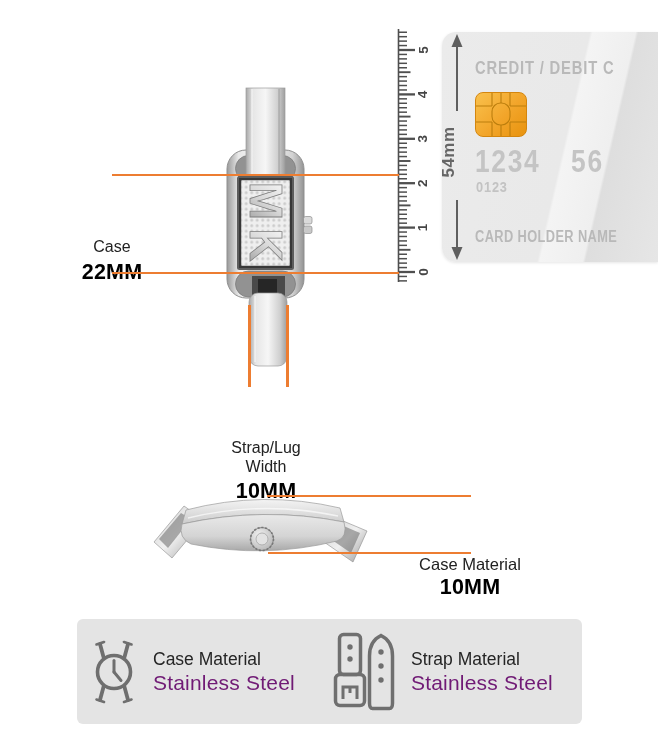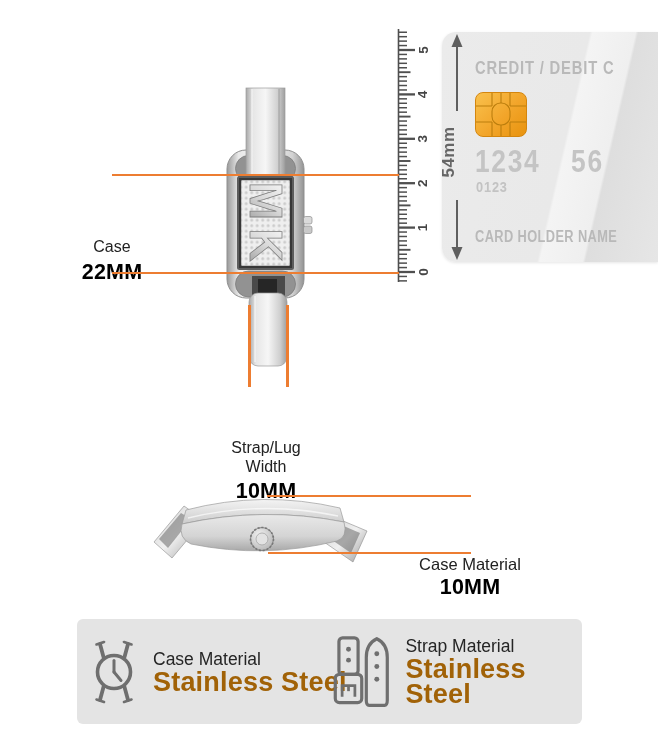--- a/index.html
+++ b/index.html
@@ -61,21 +61,21 @@
 
   
   .panel{
     position:absolute;left:77px;top:619px;width:505px;height:105px;
     background:#e4e4e4;border-radius:6px;z-index:10;
   }
   .mat-item{position:absolute;top:50%;transform:translateY(-50%);display:flex;align-items:center;gap:14px;}
   .mat-item.case{left:12px;}
   .mat-item.strap{left:256px;}
   .mat-label{font-size:17.5px;line-height:21px;color:#252525;}
-  .mat-value{font-size:27px;line-height:25px;font-weight:bold;color:#a16207;letter-spacing:.2px;}
+  .mat-value{font-size:21px;line-height:25px;font-weight:normal;color:#701a75;letter-spacing:.2px;}
 
   svg{display:block;}
   .abs{position:absolute;}
 </style>
 </head>
 <body>
 
 <div class="stage">
 
   <svg class="abs" style="left:205px;top:80px;z-index:6;" width="120" height="300" viewBox="0 0 120 300">

